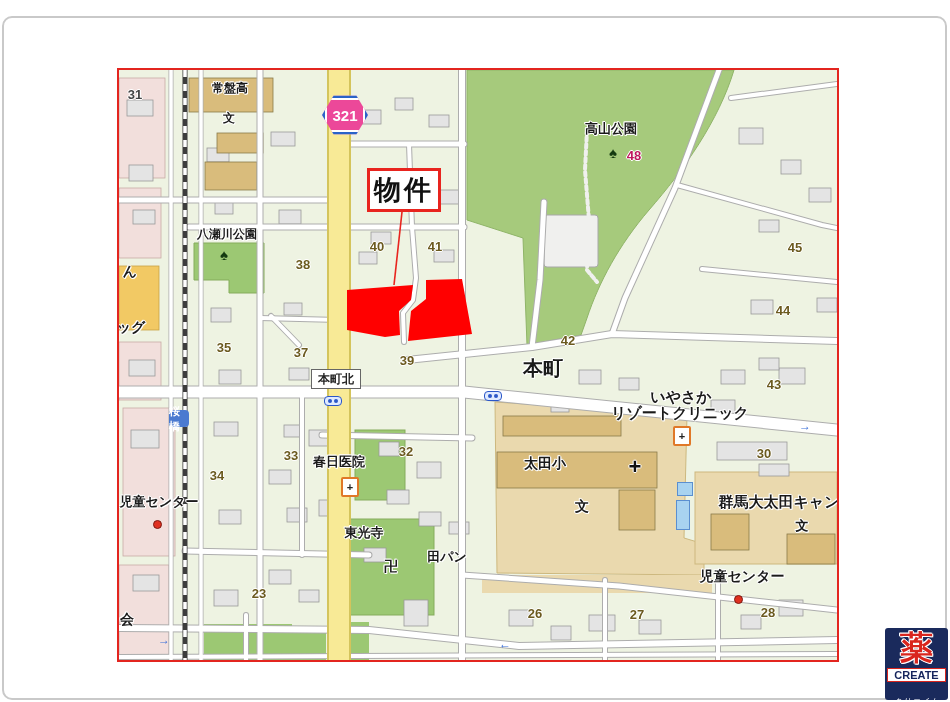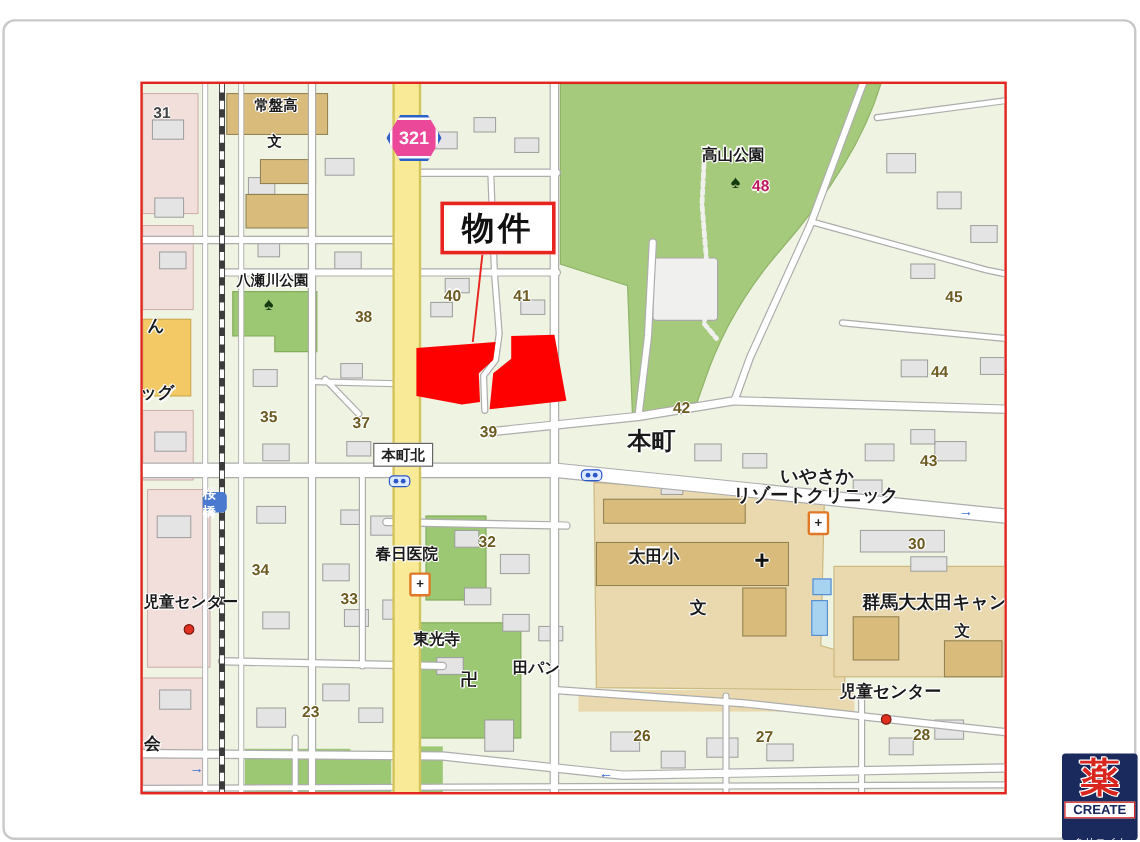--- a/index.html
+++ b/index.html
@@ -15,21 +15,21 @@
   #map{position:absolute;left:117px;top:68px;width:718px;height:590px;background:#eef3e2;
         border:2px solid #e3251f;overflow:hidden;}
   #map svg{position:absolute;left:0;top:0;}
   .lbl{position:absolute;transform:translate(-50%,-50%);font-weight:bold;color:#1a1a1a;white-space:nowrap;
        text-shadow:1px 0 0 #fff,-1px 0 0 #fff,0 1px 0 #fff,0 -1px 0 #fff,1px 1px 0 #fff,-1px -1px 0 #fff;}
   .sz12{font-size:12px}.sz13{font-size:13px}.sz14{font-size:14px}.sz15{font-size:15px}.sz20{font-size:20px}
   .num{position:absolute;transform:translate(-50%,-50%);font-weight:bold;font-size:13px;color:#6b5a1f;
        white-space:nowrap;text-shadow:1px 0 0 #fff,-1px 0 0 #fff,0 1px 0 #fff,0 -1px 0 #fff;}
   .elev{color:#be185d}
   
-  #bukken{position:absolute;left:248px;top:98px;width:96px;height:44px;background:#fff;
+  #bukken{position:absolute;left:248px;top:98px;width:74px;height:44px;background:#fff;
         border:3px solid #e8241e;box-sizing:border-box;display:flex;align-items:center;justify-content:center;
         font-size:27px;font-weight:bold;color:#111;letter-spacing:3px;}
   
   #shield{position:absolute;left:203px;top:25px;width:46px;height:40px;background:#ec4899;
         clip-path:polygon(25% 2%,75% 2%,100% 50%,75% 98%,25% 98%,0% 50%);
         display:flex;align-items:center;justify-content:center;color:#fff;font-weight:bold;font-size:15px;
         box-shadow:inset 0 0 0 3px #2a63c8, inset 0 0 0 5px #ffffff;}
   
   #honcho-kita{position:absolute;left:192px;top:299px;width:50px;height:20px;background:#fff;border:1px solid #666;
         box-sizing:border-box;display:flex;align-items:center;justify-content:center;font-size:12px;font-weight:bold;color:#222;}
@@ -275,21 +275,21 @@
     <div class="num" style="left:105px;top:277px">35</div>
     <div class="num" style="left:182px;top:282px">37</div>
     <div class="num" style="left:288px;top:290px">39</div>
     <div class="num" style="left:449px;top:270px">42</div>
     <div class="num" style="left:655px;top:314px">43</div>
     <div class="num" style="left:676px;top:177px">45</div>
     <div class="num" style="left:664px;top:240px">44</div>
     <div class="num" style="left:645px;top:383px">30</div>
     <div class="num" style="left:287px;top:381px">32</div>
     <div class="num" style="left:98px;top:405px">34</div>
-    <div class="num" style="left:172px;top:429px">33</div>
+    <div class="num" style="left:172px;top:385px">33</div>
     <div class="num" style="left:140px;top:523px">23</div>
     <div class="num" style="left:416px;top:543px">26</div>
     <div class="num" style="left:518px;top:544px">27</div>
     <div class="num" style="left:649px;top:542px">28</div>
 
     <div class="tree" style="left:494px;top:82px">♠</div>
     <div class="tree" style="left:105px;top:184px">♠</div>
     <div class="clinic" style="left:222px;top:407px">+</div>
     <div class="clinic" style="left:554px;top:356px">+</div>
     <div class="crossmark" style="left:516px;top:397px">+</div>

